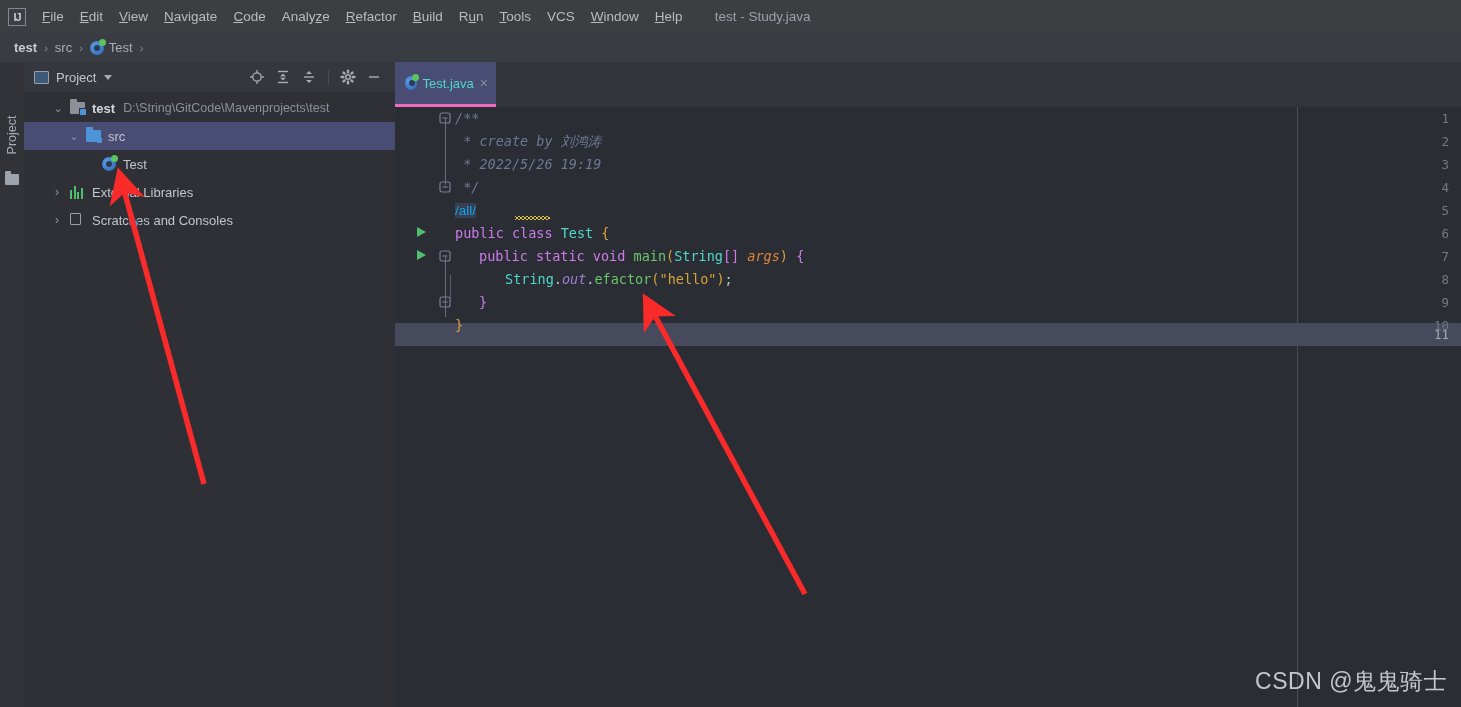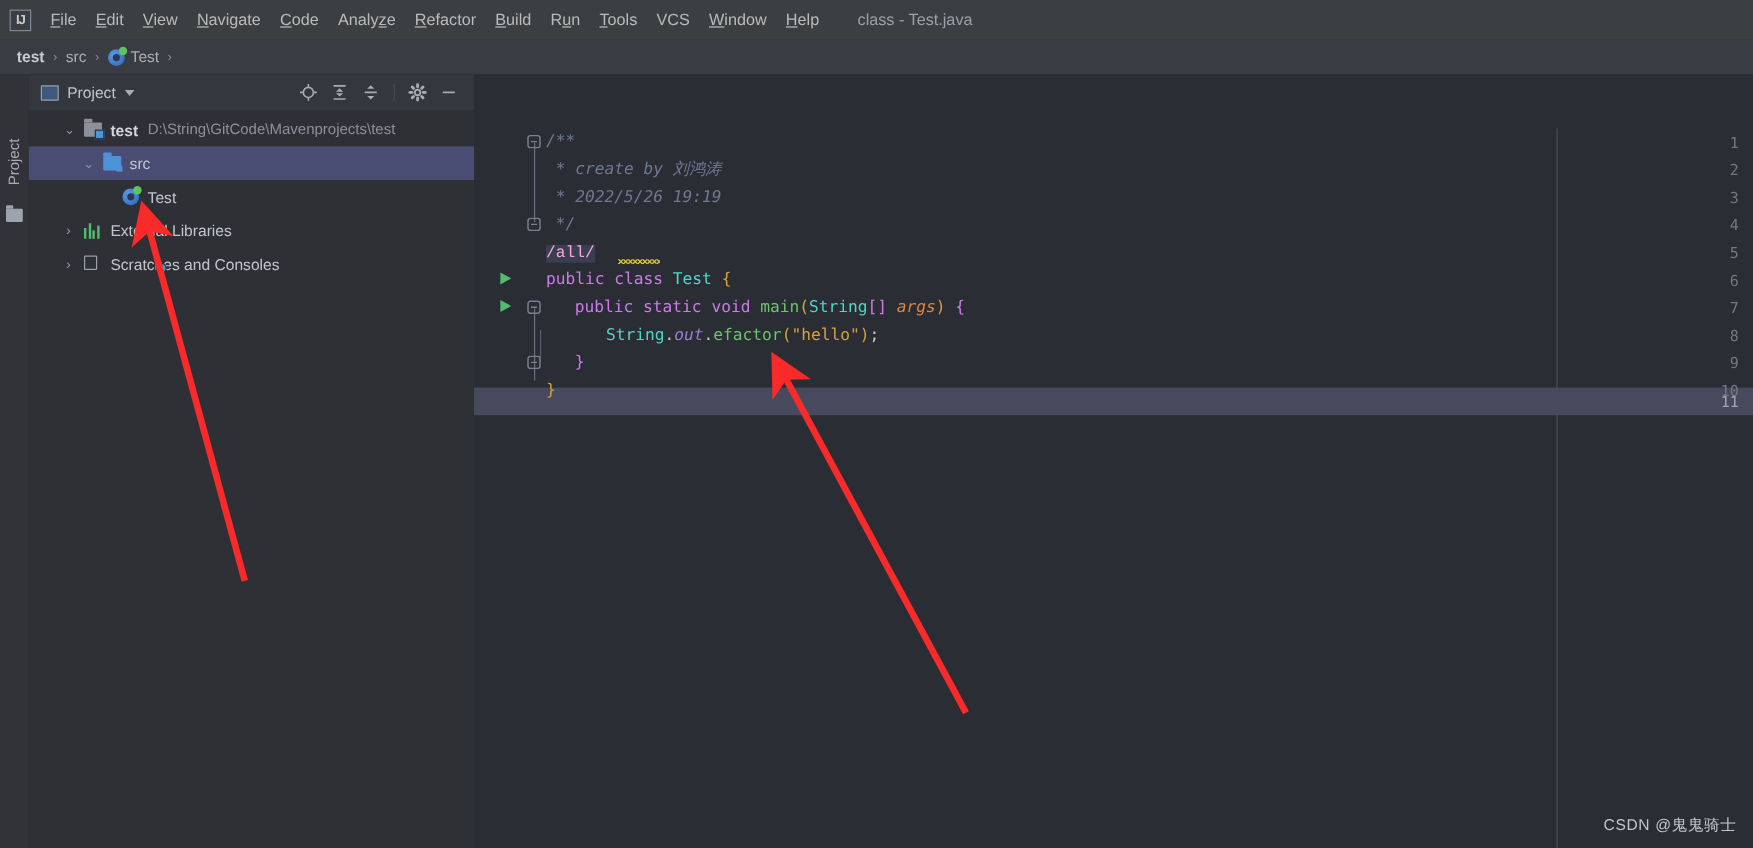--- a/index.html
+++ b/index.html
@@ -220,39 +220,39 @@
   .p{ color:#E0843C; }        
   .s{ color:#D9A23A; }        
   .f{ color:#9A7FD4; }        
   .pl{ color:#C2C5CC; }       
   .br1{ color:#D9A23A; }
   .br2{ color:#CD7BEB; }
   .cm{ color:#6E7891; font-style:italic; }
   .italic{ font-style:italic; }
 
   .errtok{
-    background:#3A3E52; position:relative; color:#f9a8d4;
-    font-family:Liberation Mono, monospace;
+    background:#3A3E52; position:relative; color:#0ea5e9;
+    font-family:Liberation Sans, sans-serif;
     text-align:center;
   }
   .squig{
     position:absolute; left:0; bottom:-1px; width:100%; height:4px;
     background-image:
       linear-gradient(45deg, transparent 40%, #D9C23A 40%, #D9C23A 60%, transparent 60%),
       linear-gradient(-45deg, transparent 40%, #D9C23A 40%, #D9C23A 60%, transparent 60%);
     background-size:4px 4px; background-repeat:repeat-x;
   }
 
   
   .annot{ position:absolute; left:0; top:0; width:1461px; height:707px; pointer-events:none; }
 
   
   .watermark{
     position:absolute; right:14px; bottom:10px;
-    font-size:13px; color:#C3C6CD; letter-spacing:0.5px; white-space:nowrap;
+    font-size:23px; color:#C3C6CD; letter-spacing:0.5px; white-space:nowrap;
   }
 </style>
 </head>
 <body>
 
 <div id="app">
 
   <div class="menubar mb">
     <div class="ij-logo">IJ</div>
     <div class="menu-item"><span class="mn">F</span>ile</div>
@@ -261,21 +261,21 @@
     <div class="menu-item"><span class="mn">N</span>avigate</div>
     <div class="menu-item"><span class="mn">C</span>ode</div>
     <div class="menu-item">Analy<span class="mn">z</span>e</div>
     <div class="menu-item"><span class="mn">R</span>efactor</div>
     <div class="menu-item"><span class="mn">B</span>uild</div>
     <div class="menu-item">R<span class="mn">u</span>n</div>
     <div class="menu-item"><span class="mn">T</span>ools</div>
     <div class="menu-item">VCS</div>
     <div class="menu-item"><span class="mn">W</span>indow</div>
     <div class="menu-item"><span class="mn">H</span>elp</div>
-    <div class="win-title">class - Test.java</div>
+    <div class="win-title">test - Study.java</div>
   </div>
 
   <div class="breadcrumb">
     <span class="bc-item bold">test</span>
     <span class="bc-sep">›</span>
     <span class="bc-item">src</span>
     <span class="bc-sep">›</span>
     <span class="bc-item">
       <span class="javaclass-icon"></span>
       <span>Test</span>
@@ -383,20 +383,28 @@
           <span class="pg"></span>
             <span class="cl"></span>
         </span>
         <span class="label">Scratches and Consoles</span>
       </div>
     </div>
   </div>
 
   <div class="editor-area">
 
+    <div class="tabbar">
+      <div class="tabbar-fill"></div>
+      <div class="tab">
+        <span class="javaclass-icon" style="margin-right:6px;"></span>
+        <span class="tab-label">Test.java</span>
+        <span class="tab-close">×</span>
+      </div>
+    </div>
 
     <div class="code-wrap">
       <div class="code-bg"></div>
       <div class="gutter"></div>
       <div class="right-margin"></div>
       <div class="caret-line"></div>
 
       <div class="ln" style="top:0px;">1</div>
       <div class="ln" style="top:23px;">2</div>
       <div class="ln" style="top:46px;">3</div>

